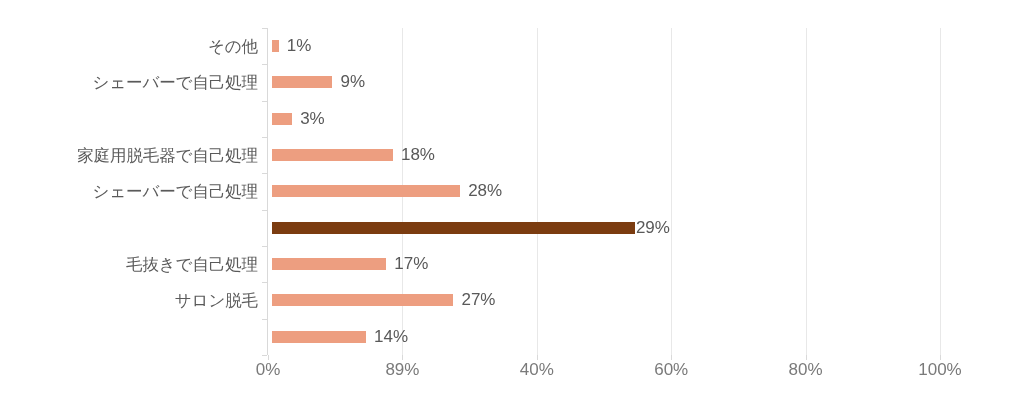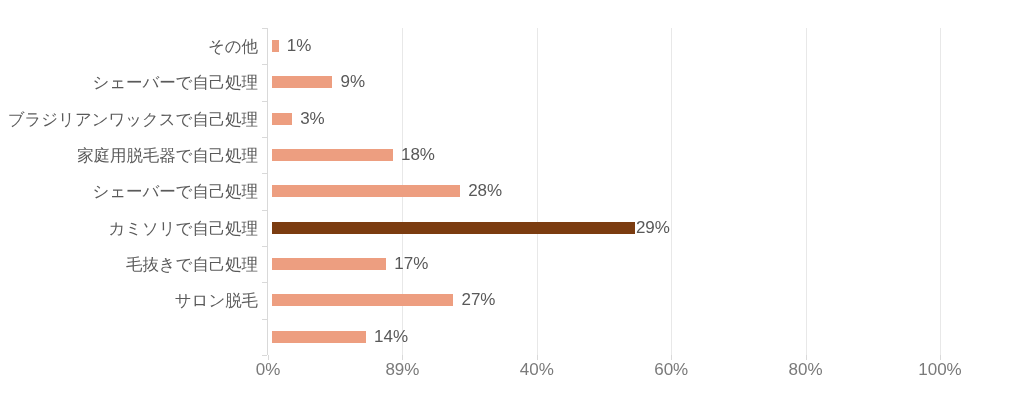--- a/index.html
+++ b/index.html
@@ -165,42 +165,40 @@
         <div class="value-label" style="left: 282.72px;">1%</div>
       </div>
       <div class="row" style="top: 64.3333px;">
         <div class="cat-label">シェーバーで自己処理</div>
         <div class="bar-wrap" style="width: 60.48px;">
           <div class="bar" style="width: 100%;"></div>
         </div>
         <div class="value-label" style="left: 336.48px;">9%</div>
       </div>
       <div class="row" style="top: 100.667px;">
-        <div class="cat-label">ブラジリアンワックスで自己処理</div>
         <div class="bar-wrap" style="width: 20.16px;">
           <div class="bar" style="width: 100%;"></div>
         </div>
         <div class="value-label" style="left: 296.16px;">3%</div>
       </div>
       <div class="row" style="top: 137px;">
         <div class="cat-label">家庭用脱毛器で自己処理</div>
         <div class="bar-wrap" style="width: 120.96px;">
           <div class="bar" style="width: 100%;"></div>
         </div>
         <div class="value-label" style="left: 396.96px;">18%</div>
       </div>
       <div class="row" style="top: 173.333px;">
         <div class="cat-label">シェーバーで自己処理</div>
         <div class="bar-wrap" style="width: 188.16px;">
           <div class="bar" style="width: 100%;"></div>
         </div>
         <div class="value-label" style="left: 464.16px;">28%</div>
       </div>
       <div class="row" style="top: 209.667px;">
-        <div class="cat-label">カミソリで自己処理</div>
         <div class="bar-wrap" style="width: 362.88px;">
           <div class="bar highlight" style="width: 100%;"></div>
         </div>
         <div class="value-label" style="left: 631.88px;">29%</div>
       </div>
       <div class="row" style="top: 246px;">
         <div class="cat-label">毛抜きで自己処理</div>
         <div class="bar-wrap" style="width: 114.24px;">
           <div class="bar" style="width: 100%;"></div>
         </div>

